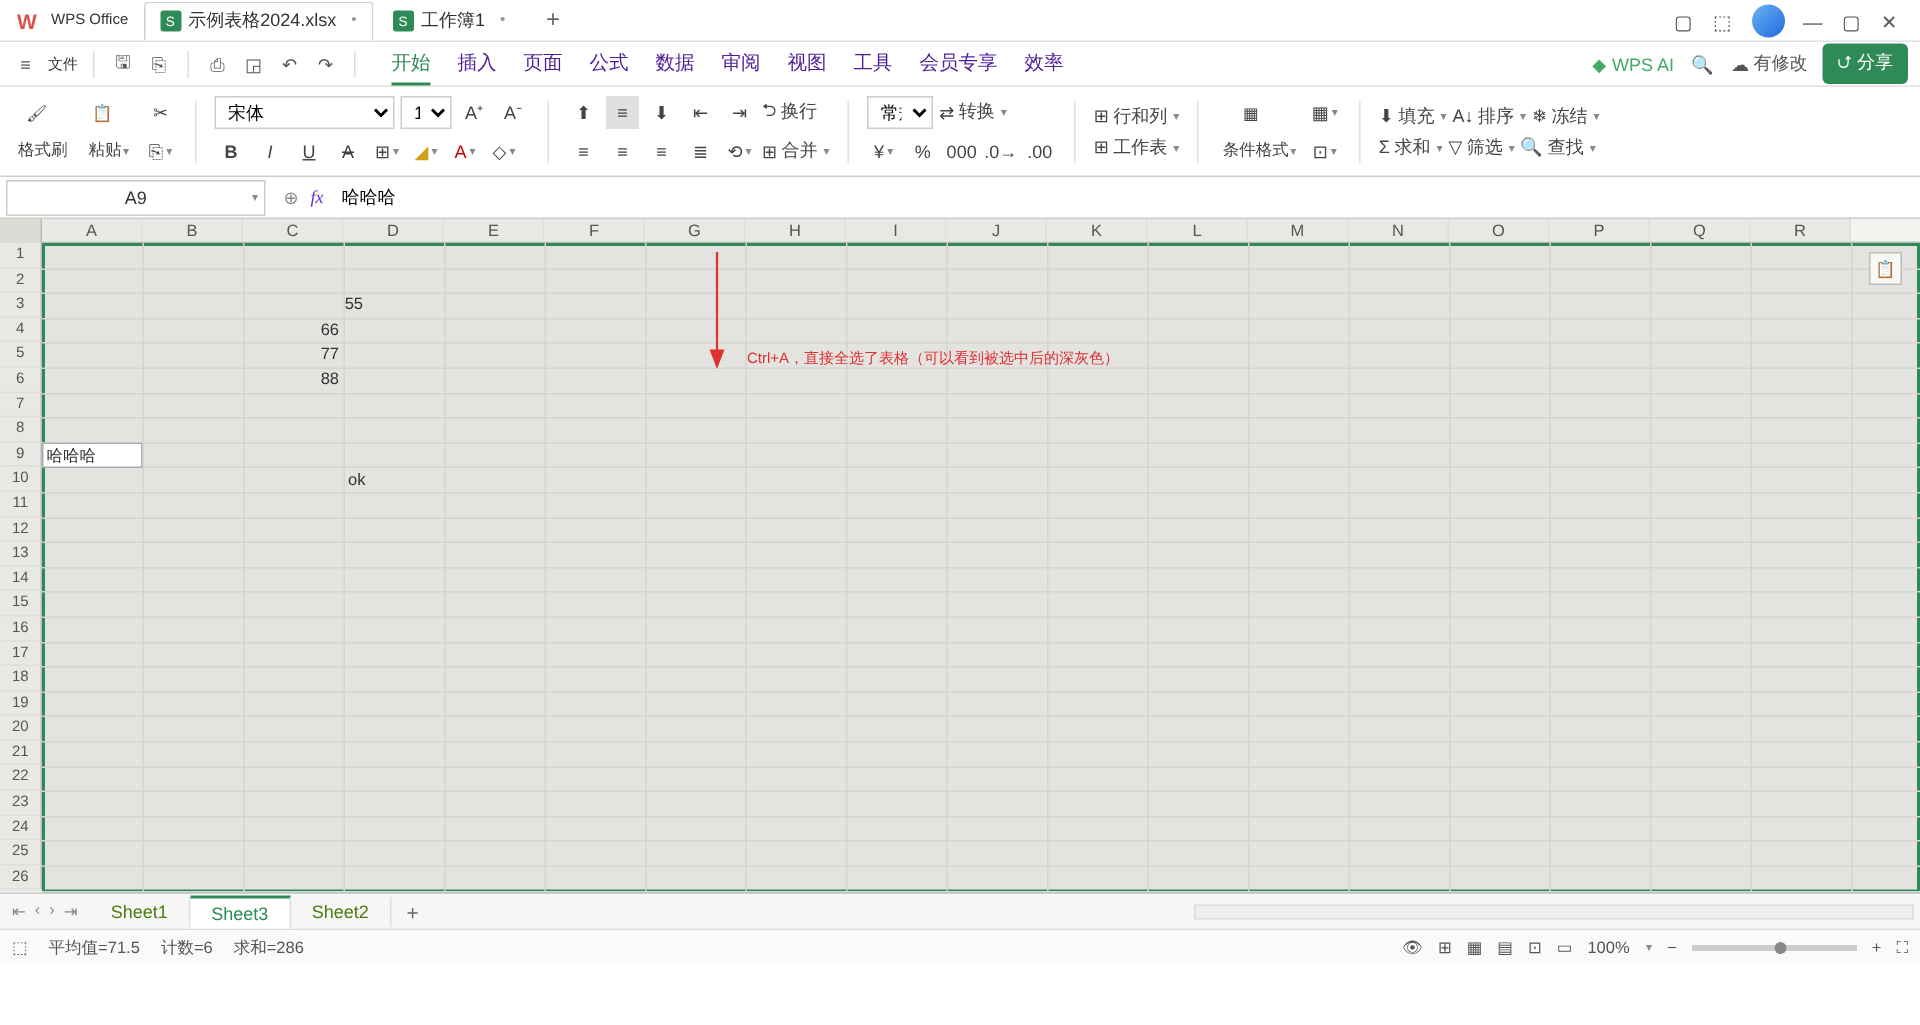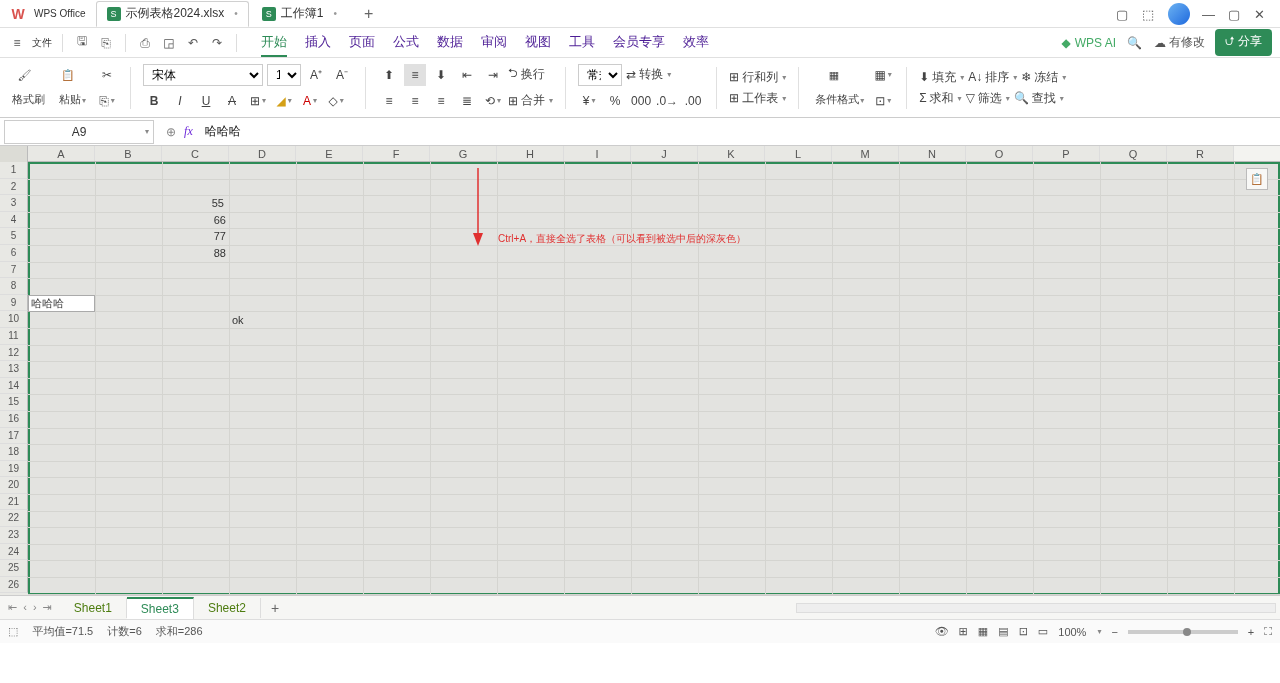--- a/index.html
+++ b/index.html
@@ -41,21 +41,21 @@
 .tool-btn.dd::after { content: "▾"; font-size: 8px; margin-left: 2px; color: #888; }
 .tool-sep { width: 1px; height: 42px; background: #e0e0e0; margin: 0 6px; }
 .font-select { height: 22px; border: 1px solid #ccc; padding: 0 4px; font-size: 12px; background: #fff; }
 .font-name { width: 120px; }
 .font-size { width: 34px; }
 .ddcaret { font-size: 8px; color: #888; margin-left: 1px; }
 .toolbar-item { display: flex; align-items: center; gap: 3px; font-size: 12px; color: #444; cursor: pointer; white-space: nowrap; }
 
 
 .formula-bar { height: 28px; display: flex; align-items: center; border-bottom: 1px solid #ccc; }
-.name-box { width: 150px; height: 24px; border: 1px solid #ccc; margin: 0 4px; display: flex; align-items: center; padding: 0 6px; font-size: 12px; justify-content: center; position: relative; }
+.name-box { width: 173px; height: 24px; border: 1px solid #ccc; margin: 0 4px; display: flex; align-items: center; padding: 0 6px; font-size: 12px; justify-content: center; position: relative; }
 .name-box .dd { position: absolute; right: 4px; font-size: 8px; color: #888; }
 .fx-area { display: flex; align-items: center; gap: 8px; padding-left: 8px; }
 .fx-label { font-style: italic; font-family: serif; color: #6d28d9; }
 .formula-input { border: none; outline: none; font-size: 12px; padding: 2px 4px; width: 900px; }
 
 
 .sheet-area { position: relative; height: 449px; overflow: hidden; }
 .col-headers { display: flex; height: 16px; border-bottom: 1px solid #bbb; background: #f3f3f0; }
 .corner { width: 28px; height: 16px; background: #dcdcd6; border-right: 1px solid #bbb; }
 .col-h { width: 67px; text-align: center; font-size: 11px; color: #555; border-right: 1px solid #ddd; line-height: 16px; background: #e8e8e4; }
@@ -373,21 +373,21 @@
           <div class="gh" style="top: 348.6px;"></div>
           <div class="gh" style="top: 365.2px;"></div>
           <div class="gh" style="top: 381.8px;"></div>
           <div class="gh" style="top: 398.4px;"></div>
           <div class="gh" style="top: 415px;"></div>
           <div class="gh" style="top: 431.6px;"></div>
         </div>
       <div class="active-cell" style="left:0;top:133px;width:67px;height:17px;">
         <span style="font-size:11px;padding-left:2px;">哈哈哈</span>
       </div>
-      <div class="cell num" style="left:132px;top:33px;width:67px;">55</div>
+      <div class="cell num" style="left:150px;top:33px;width:67px;">55</div>
       <div class="cell num" style="left:134px;top:50px;width:67px;">66</div>
       <div class="cell num" style="left:134px;top:66px;width:67px;">77</div>
       <div class="cell num" style="left:134px;top:83px;width:67px;">88</div>
       <div class="cell" style="left:201px;top:150px;width:67px;">ok</div>
 
       <div class="paste-badge">📋</div>
 
       <svg class="arrow" width="20" height="80">
         <line x1="10" y1="0" x2="10" y2="70" stroke="#e03030" stroke-width="1.5"></line>
         <polygon points="5,65 10,78 15,65" fill="#e03030"></polygon>

